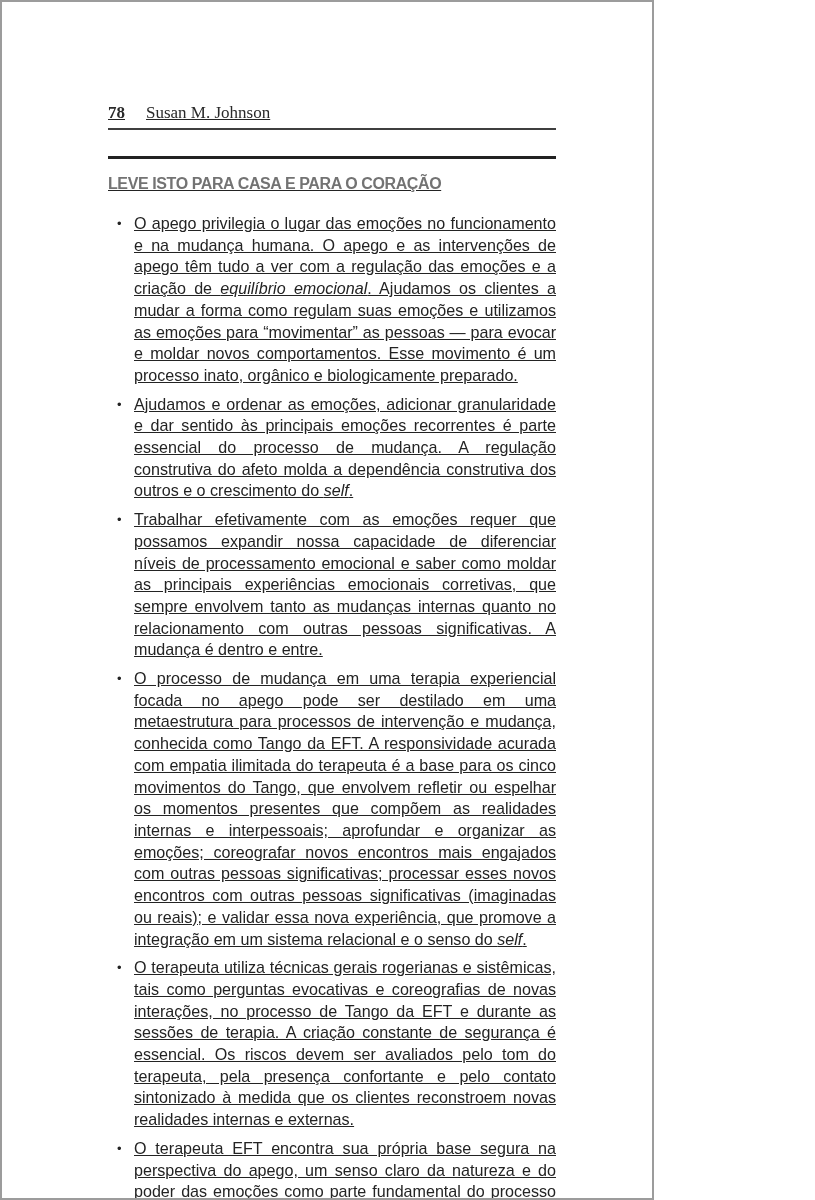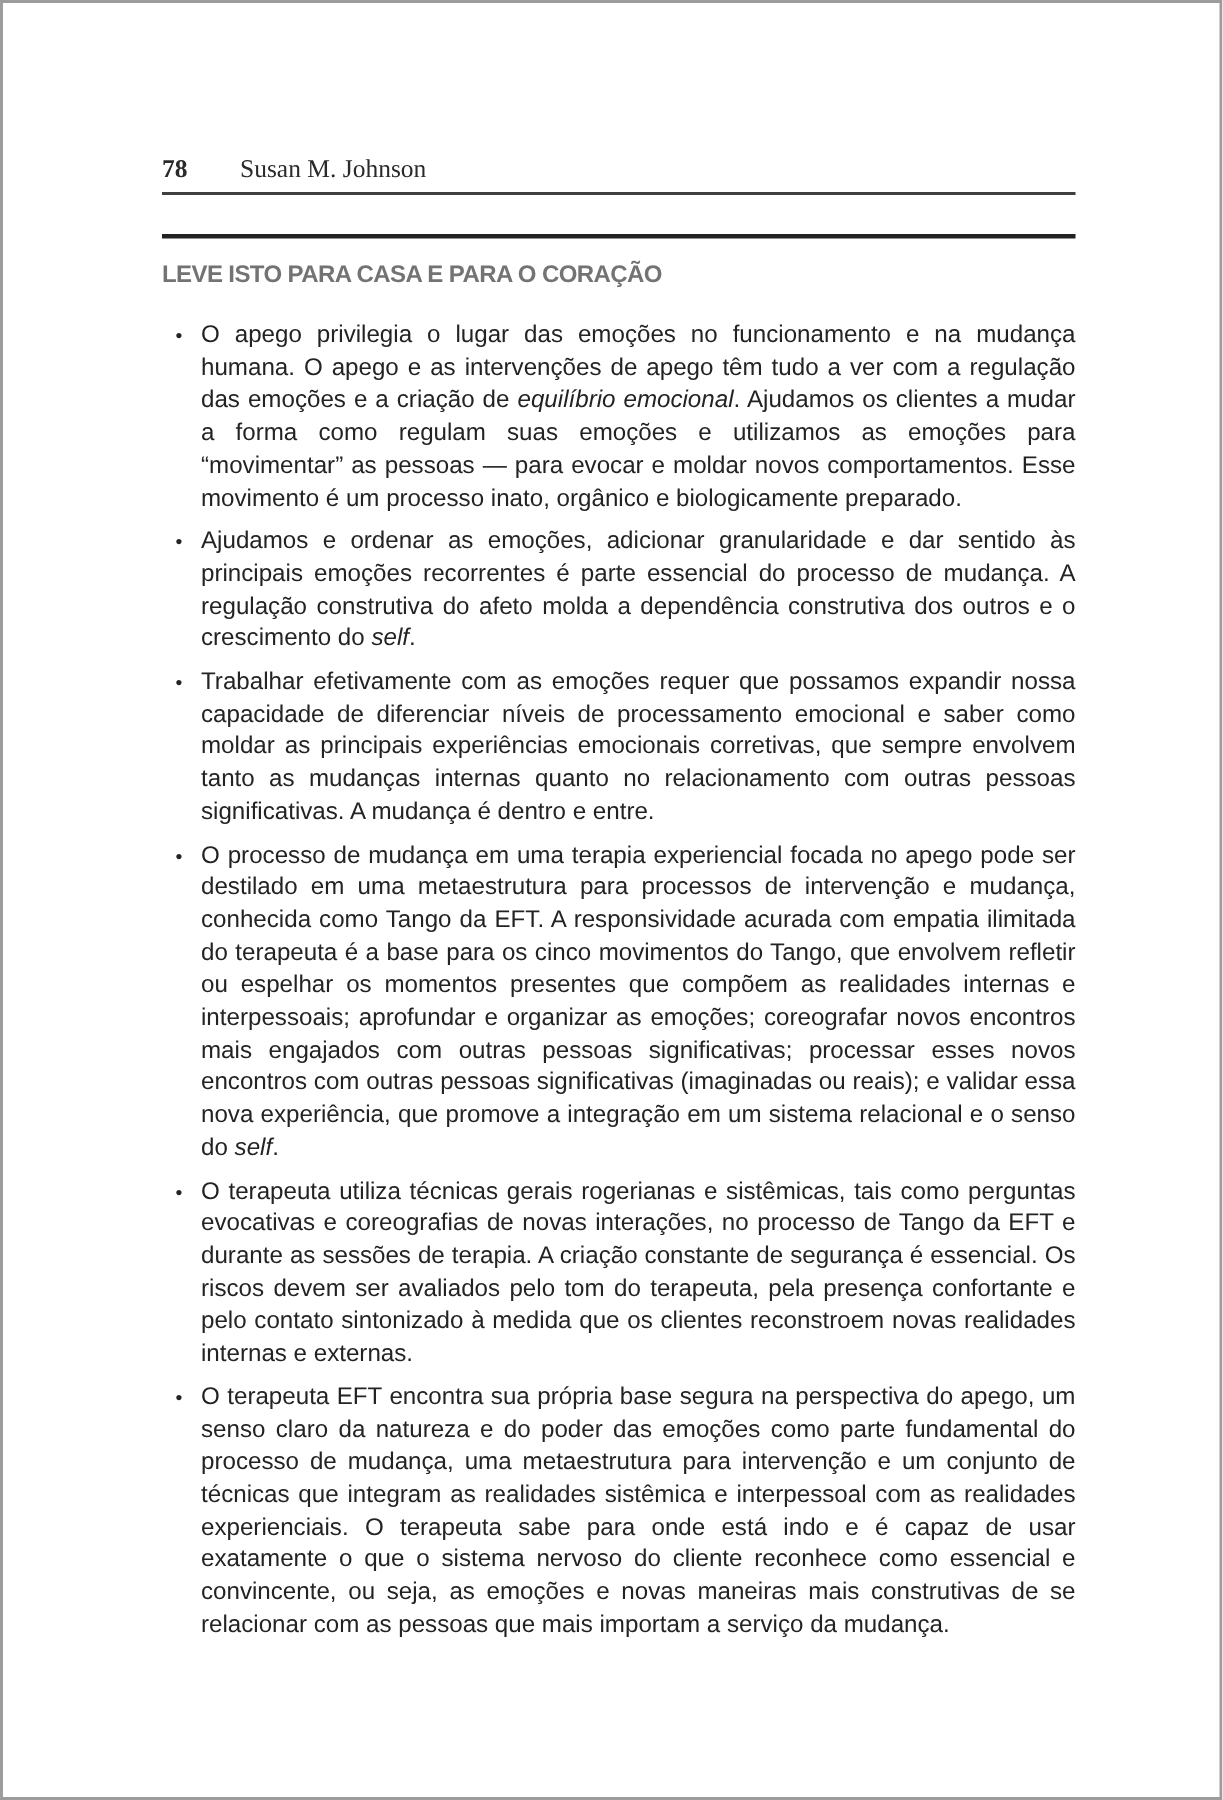--- a/index.html
+++ b/index.html
@@ -5,46 +5,47 @@
   :root {
     --text: #232323;
     --rule: #222222;
     --header_rule: #3f3f3f;
     --page_border: #9c9c9c;
     --paper: #ffffff;
   }
   html, body { margin: 0; padding: 0; background: #ffffff; }
   .page {
     position: relative;
-    width: 815px;
+    width: 654px;
     height: 1200px;
     box-sizing: border-box;
     background: var(--paper);
     border: 2px solid var(--page_border);
     overflow: hidden;
     font-family: "Liberation Sans", sans-serif;
     color: var(--text);
+    text-decoration: underline;
   }
   .content {
     margin-left: 106px;
     margin-right: 96px; 
   }
   .running-header {
     display: flex;
     align-items: baseline;
     padding-top: 101px;
     padding-bottom: 5px;
     border-bottom: 2px solid var(--header_rule);
     font-family: "Liberation Serif", serif;
     font-size: 17px;
     line-height: 20px;
     color: #2a2a2a;
   }
   .page-number { font-weight: 700; }
-  .running-head { margin-left: 35px; }
+  .running-head { margin-left: 21px; }
   .section-rule {
     margin-top: 26px;
     border: 0;
     border-top: 3px solid var(--rule);
   }
   .section-title {
     margin: 12px 0 0 0;
     font-size: 16px;
     font-weight: 700;
     letter-spacing: -0.4px;

